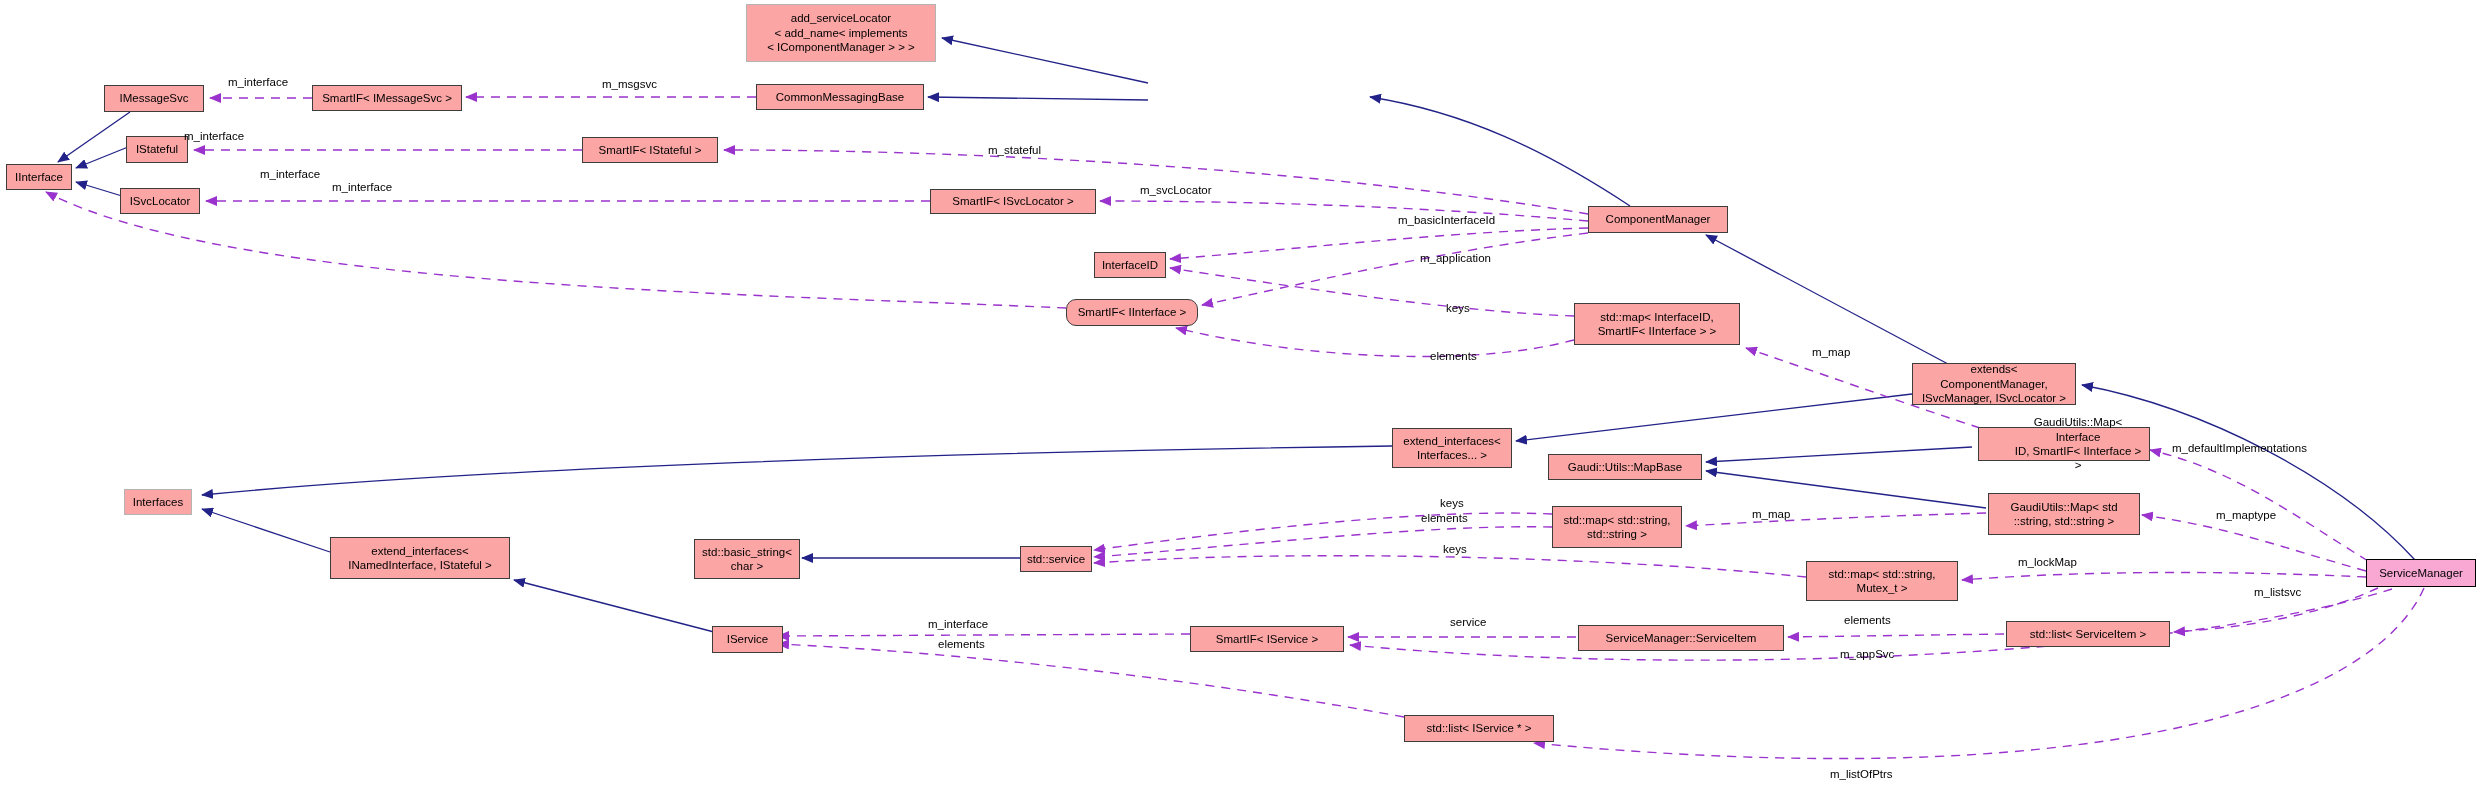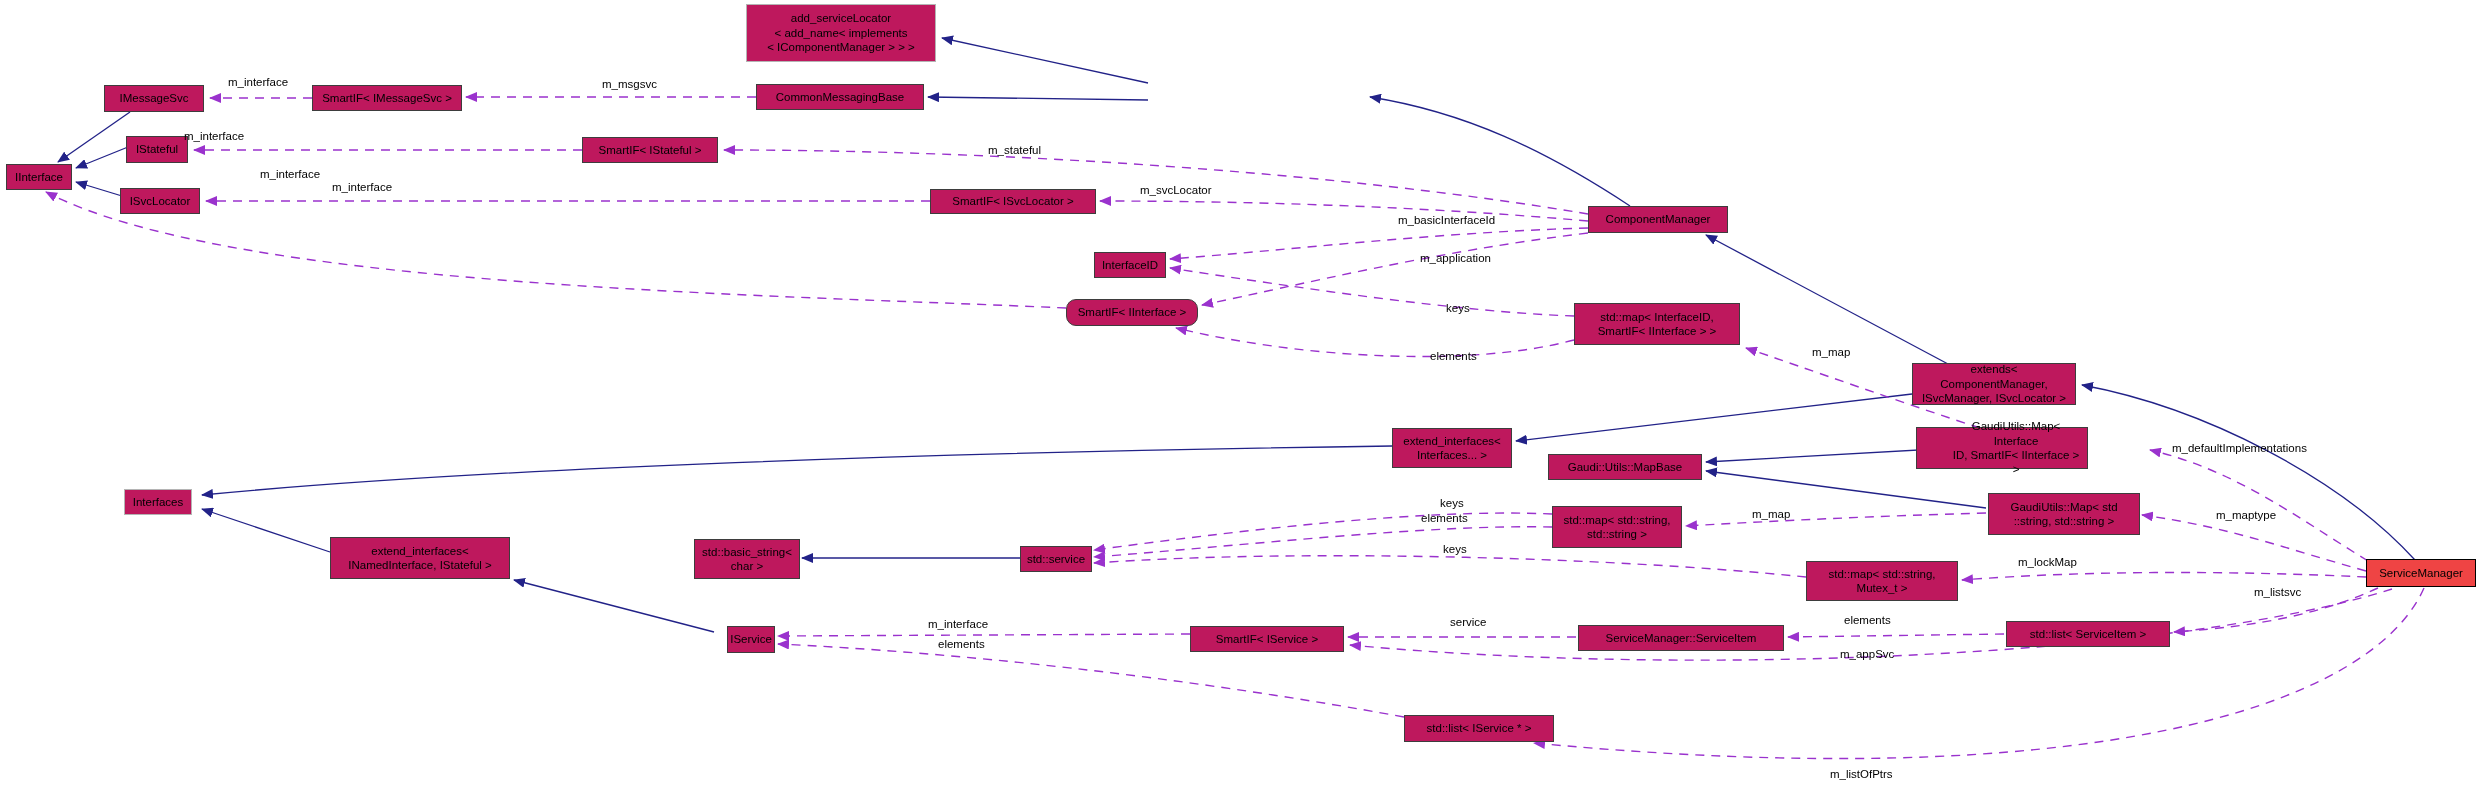--- a/index.html
+++ b/index.html
@@ -7,33 +7,33 @@
     position:relative;
     width:2480px;height:806px;
     background:#ffffff;
     font-family:"Liberation Sans", sans-serif;
     overflow:hidden;
   }
   .edges{position:absolute;left:0;top:0;width:2480px;height:806px;}
   .node{
     position:absolute;
     box-sizing:border-box;
-    background:#be185d;
+    background:#fca5a5;
     border:1px solid #3d3d3d;
     color:#000000;
     font-size:11.5px;
     line-height:1.25;
     display:flex;align-items:center;justify-content:center;
     text-align:center;
     white-space:pre-line;
     padding:1px 4px;
     z-index:2;
   }
   .node.external{border-color:#b4b4b4;}
-  .node.highlight{background:#ef4444;border-color:#000000;}
+  .node.highlight{background:#f9a8d4;border-color:#000000;}
   .elabel{
     position:absolute;
     font-size:11.5px;
     color:#000000;
     white-space:nowrap;
     z-index:3;
   }
 </style>
 </head>
 <body>
@@ -109,36 +109,36 @@
   <div class="node" style="left:582px;top:137px;width:136px;height:26px;">SmartIF&lt; IStateful &gt;</div>
   <div class="node" style="left:120px;top:188px;width:80px;height:26px;">ISvcLocator</div>
   <div class="node" style="left:930px;top:189px;width:166px;height:25px;">SmartIF&lt; ISvcLocator &gt;</div>
   <div class="node" style="left:1588px;top:206px;width:140px;height:27px;">ComponentManager</div>
   <div class="node" style="left:1094px;top:252px;width:72px;height:26px;">InterfaceID</div>
   <div class="node" style="left:1066px;top:299px;width:132px;height:27px;border-radius:10px;">SmartIF&lt; IInterface &gt;</div>
   <div class="node" style="left:1574px;top:303px;width:166px;height:42px;">std::map&lt; InterfaceID,
 SmartIF&lt; IInterface &gt; &gt;</div>
   <div class="node" style="left:1912px;top:363px;width:164px;height:42px;">extends&lt; ComponentManager,
 ISvcManager, ISvcLocator &gt;</div>
-  <div class="node" style="left:1916px;top:427px;width:172px;height:42px;padding-left:32px;">GaudiUtils::Map&lt; Interface
+  <div class="node" style="left:1978px;top:427px;width:172px;height:34px;padding-left:32px;">GaudiUtils::Map&lt; Interface
 ID, SmartIF&lt; IInterface &gt; &gt;</div>
   <div class="node" style="left:1548px;top:454px;width:154px;height:26px;">Gaudi::Utils::MapBase</div>
   <div class="node" style="left:1392px;top:428px;width:120px;height:40px;">extend_interfaces&lt;
 Interfaces... &gt;</div>
   <div class="node" style="left:1988px;top:493px;width:152px;height:42px;">GaudiUtils::Map&lt; std
 ::string, std::string &gt;</div>
   <div class="node" style="left:1552px;top:506px;width:130px;height:42px;">std::map&lt; std::string,
 std::string &gt;</div>
   <div class="node external" style="left:124px;top:489px;width:68px;height:26px;">Interfaces</div>
   <div class="node" style="left:330px;top:537px;width:180px;height:42px;">extend_interfaces&lt;
 INamedInterface, IStateful &gt;</div>
   <div class="node" style="left:694px;top:539px;width:106px;height:40px;">std::basic_string&lt;
 char &gt;</div>
   <div class="node" style="left:1020px;top:546px;width:72px;height:26px;">std::service</div>
-  <div class="node" style="left:712px;top:626px;width:48px;height:27px;margin-left:15px;">IService</div>
+  <div class="node" style="left:712px;top:626px;width:71px;height:27px;">IService</div>
   <div class="node" style="left:1190px;top:626px;width:154px;height:26px;">SmartIF&lt; IService &gt;</div>
   <div class="node" style="left:1578px;top:625px;width:206px;height:26px;">ServiceManager::ServiceItem</div>
   <div class="node" style="left:1806px;top:561px;width:152px;height:40px;">std::map&lt; std::string,
 Mutex_t &gt;</div>
   <div class="node" style="left:2006px;top:621px;width:164px;height:26px;">std::list&lt; ServiceItem &gt;</div>
   <div class="node" style="left:1404px;top:715px;width:150px;height:27px;">std::list&lt; IService * &gt;</div>
   <div class="node highlight" style="left:2366px;top:559px;width:110px;height:28px;">ServiceManager</div>
 
   <span class="elabel" style="left:228px;top:76px;">m_interface</span>
   <span class="elabel" style="left:602px;top:78px;">m_msgsvc</span>

